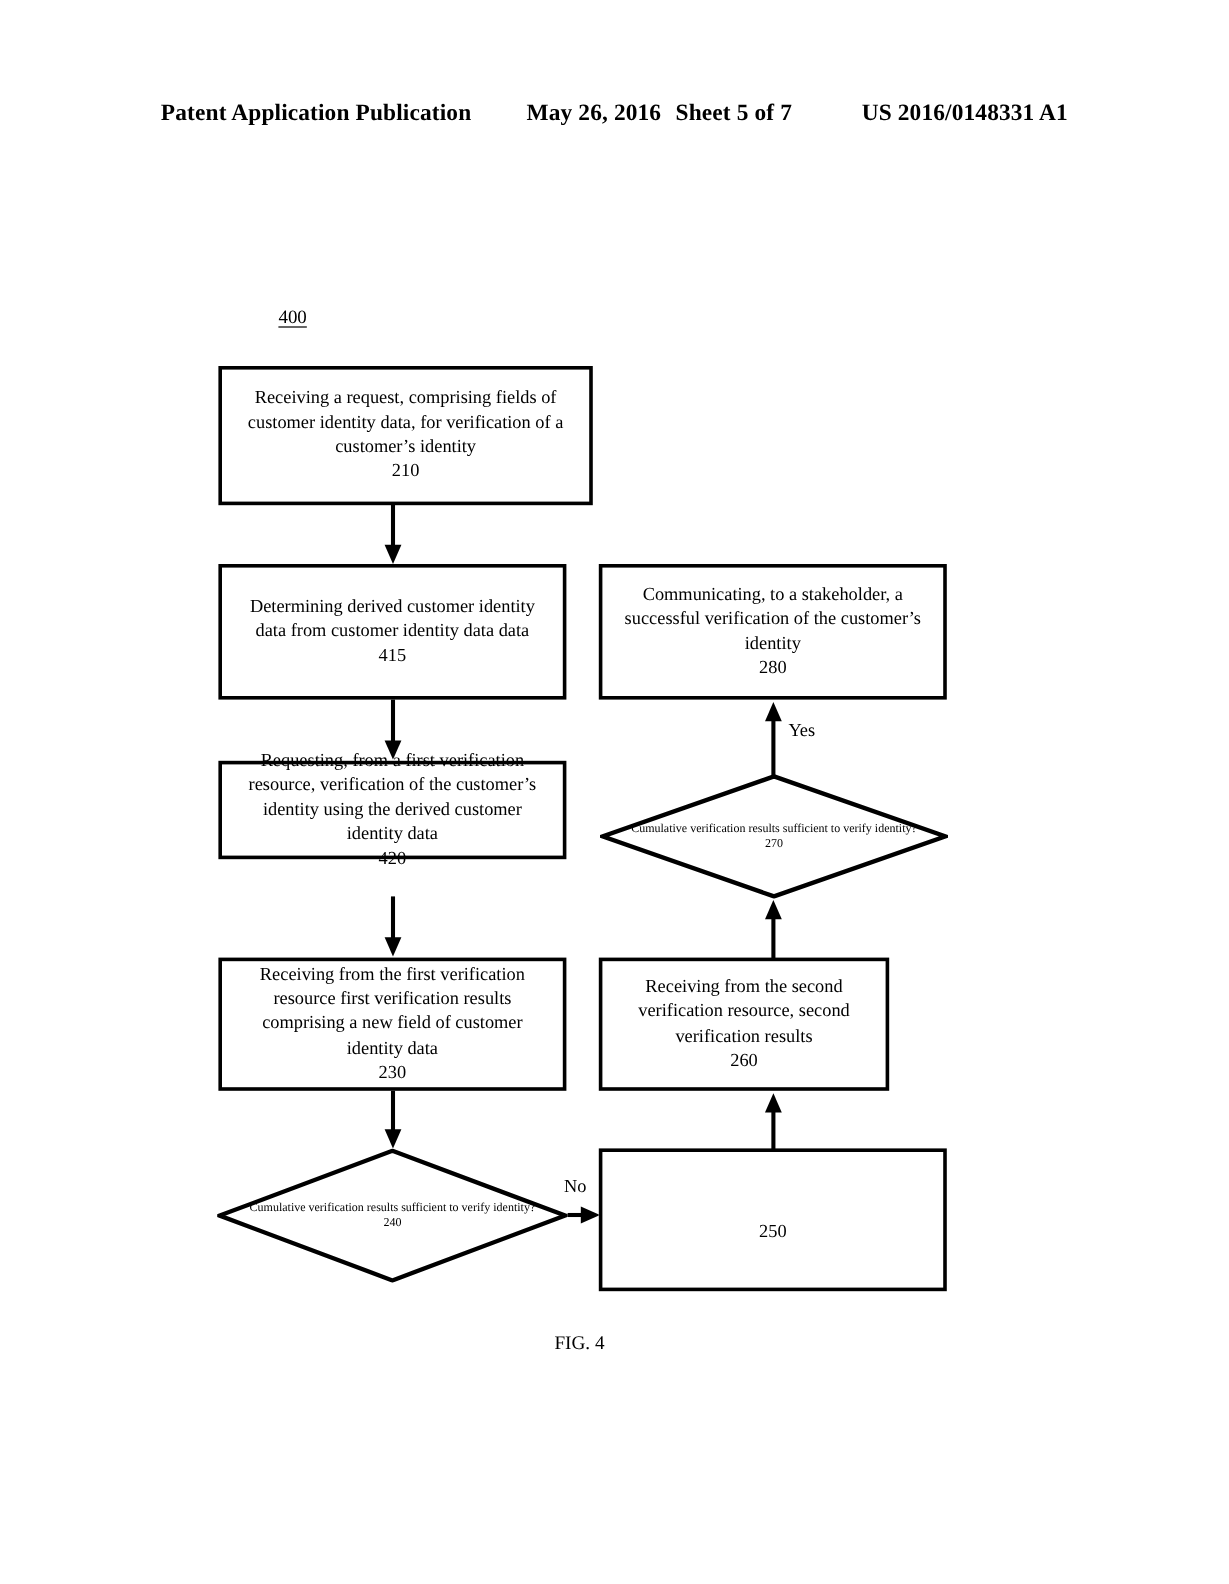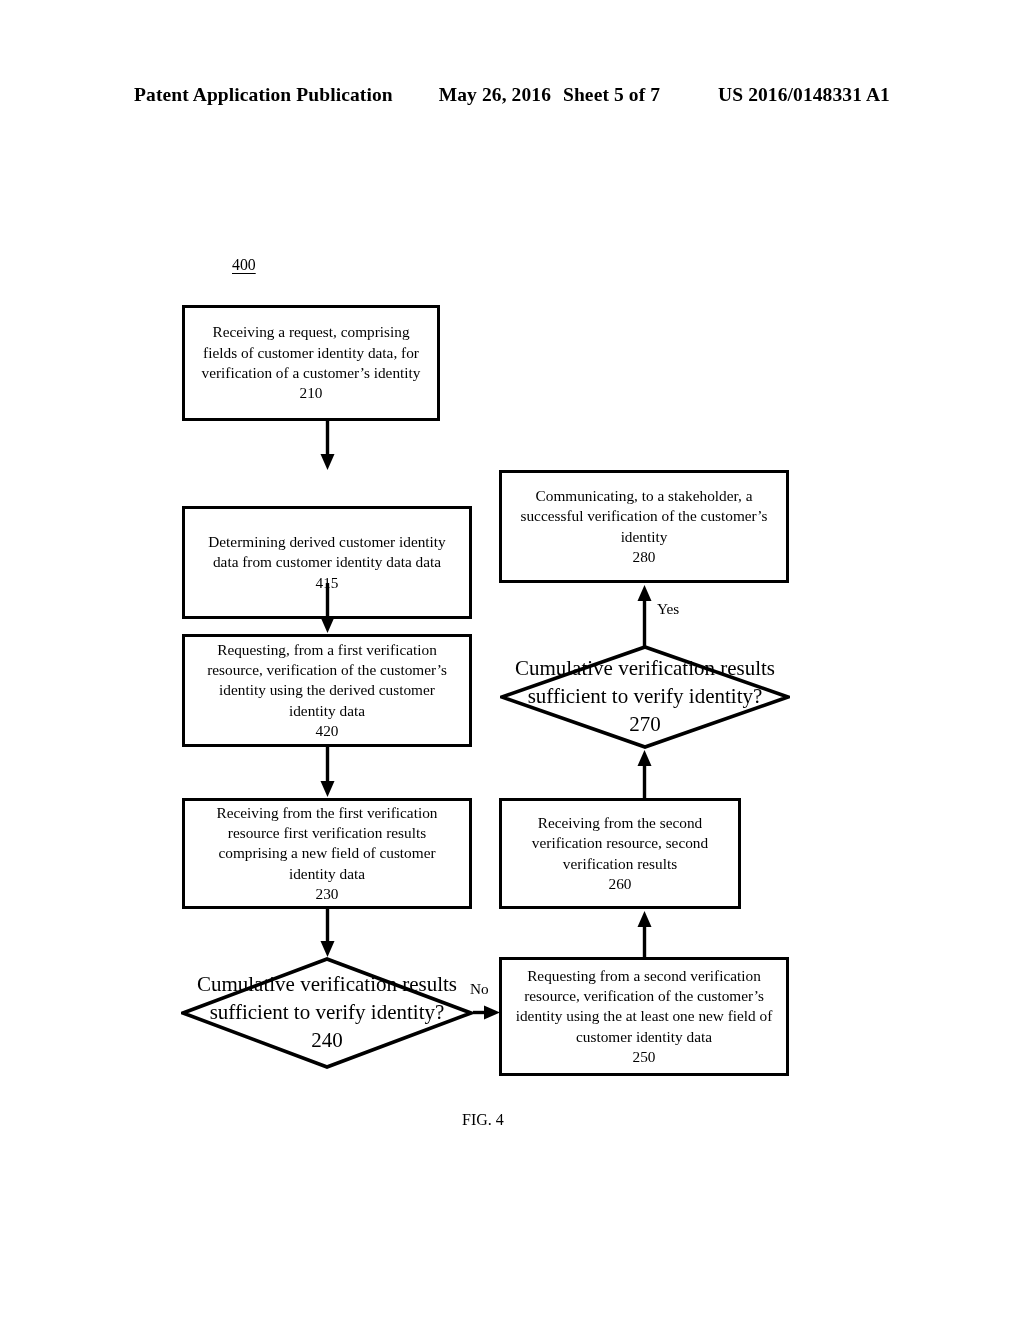--- a/index.html
+++ b/index.html
@@ -65,21 +65,21 @@
   .fc-diamond .dia-label {
     position: absolute;
     left: 0;
     top: 0;
     width: 100%;
     height: 100%;
     display: flex;
     align-items: center;
     justify-content: center;
     text-align: center;
-    font-size: 21px;
+    font-size: 10px;
     line-height: 1.33;
     pointer-events: none;
   }
 
   
   .conn {
     position: absolute;
   }
   .conn svg { display: block; overflow: visible; }
 
@@ -113,49 +113,49 @@
 
   <div class="pub-header">
     <span class="hdr-left">Patent Application Publication</span>
     <span class="hdr-date">May 26, 2016</span>
     <span class="hdr-sheet">Sheet 5 of 7</span>
     <span class="hdr-number">US 2016/0148331 A1</span>
   </div>
 
   <div class="ref-numeral" style="left:232px; top:257px;">400</div>
 
-  <div class="fc-box" style="left:182px; top:305px; width:258px; height:116px;">
+  <div class="fc-box" style="left:182px; top:305px; width:312px; height:116px;">
     <span class="txt">
       <span>Receiving a request, comprising fields of customer identity data, for verification of a customer’s identity</span><br>
       <span>210</span>
     </span>
   </div>
 
   <div class="conn" style="left:318px; top:420px;">
     <svg width="20" height="52" viewBox="0 0 20 52">
       <line x1="9.5" y1="0" x2="9.5" y2="38" stroke="#000" stroke-width="3.4"></line>
       <polygon points="9.5,50 2.5,34 16.5,34" fill="#000"></polygon>
     </svg>
   </div>
 
-  <div class="fc-box" style="left:182px; top:470px; width:290px; height:113px;margin-top:36px;">
+  <div class="fc-box" style="left:182px; top:470px; width:290px; height:113px;">
     <span class="txt">
       <span>Determining derived customer identity data from customer identity data data</span><br>
       <span>415</span>
     </span>
   </div>
 
   <div class="conn" style="left:318px; top:583px;">
     <svg width="20" height="52" viewBox="0 0 20 52">
       <line x1="9.5" y1="0" x2="9.5" y2="38" stroke="#000" stroke-width="3.4"></line>
       <polygon points="9.5,50 2.5,34 16.5,34" fill="#000"></polygon>
     </svg>
   </div>
 
-  <div class="fc-box" style="left:182px; top:634px; width:290px; height:113px;">
+  <div class="fc-box" style="left:182px; top:634px; width:290px; height:82px;">
     <span class="txt">
       <span>Requesting, from a first verification resource, verification of the customer’s identity using the derived customer identity data</span><br>
       <span>420</span>
     </span>
   </div>
 
   <div class="conn" style="left:318px; top:747px;">
     <svg width="20" height="52" viewBox="0 0 20 52">
       <line x1="9.5" y1="0" x2="9.5" y2="38" stroke="#000" stroke-width="3.4"></line>
       <polygon points="9.5,50 2.5,34 16.5,34" fill="#000"></polygon>
@@ -191,21 +191,21 @@
   <div class="conn" style="left:473px; top:1003px;">
     <svg width="28" height="20" viewBox="0 0 28 20">
       <line x1="0" y1="9.5" x2="16" y2="9.5" stroke="#000" stroke-width="3.4"></line>
       <polygon points="27,9.5 11,2.5 11,16.5" fill="#000"></polygon>
     </svg>
   </div>
   <div class="edge-label" style="left:470px; top:981px;">No</div>
 
   <div class="fc-box" style="left:499px; top:957px; width:290px; height:119px;">
     <span class="txt">
-      <span>Requesting from a second verification resource, verification of the customer’s identity using the at least one new field of customer identity data</span><br>
+      <br>
       <span>250</span>
     </span>
   </div>
 
   <div class="conn" style="left:635px; top:909px;">
     <svg width="20" height="50" viewBox="0 0 20 50">
       <line x1="9.5" y1="50" x2="9.5" y2="14" stroke="#000" stroke-width="3.4"></line>
       <polygon points="9.5,2 2.5,18 16.5,18" fill="#000"></polygon>
     </svg>
   </div>

